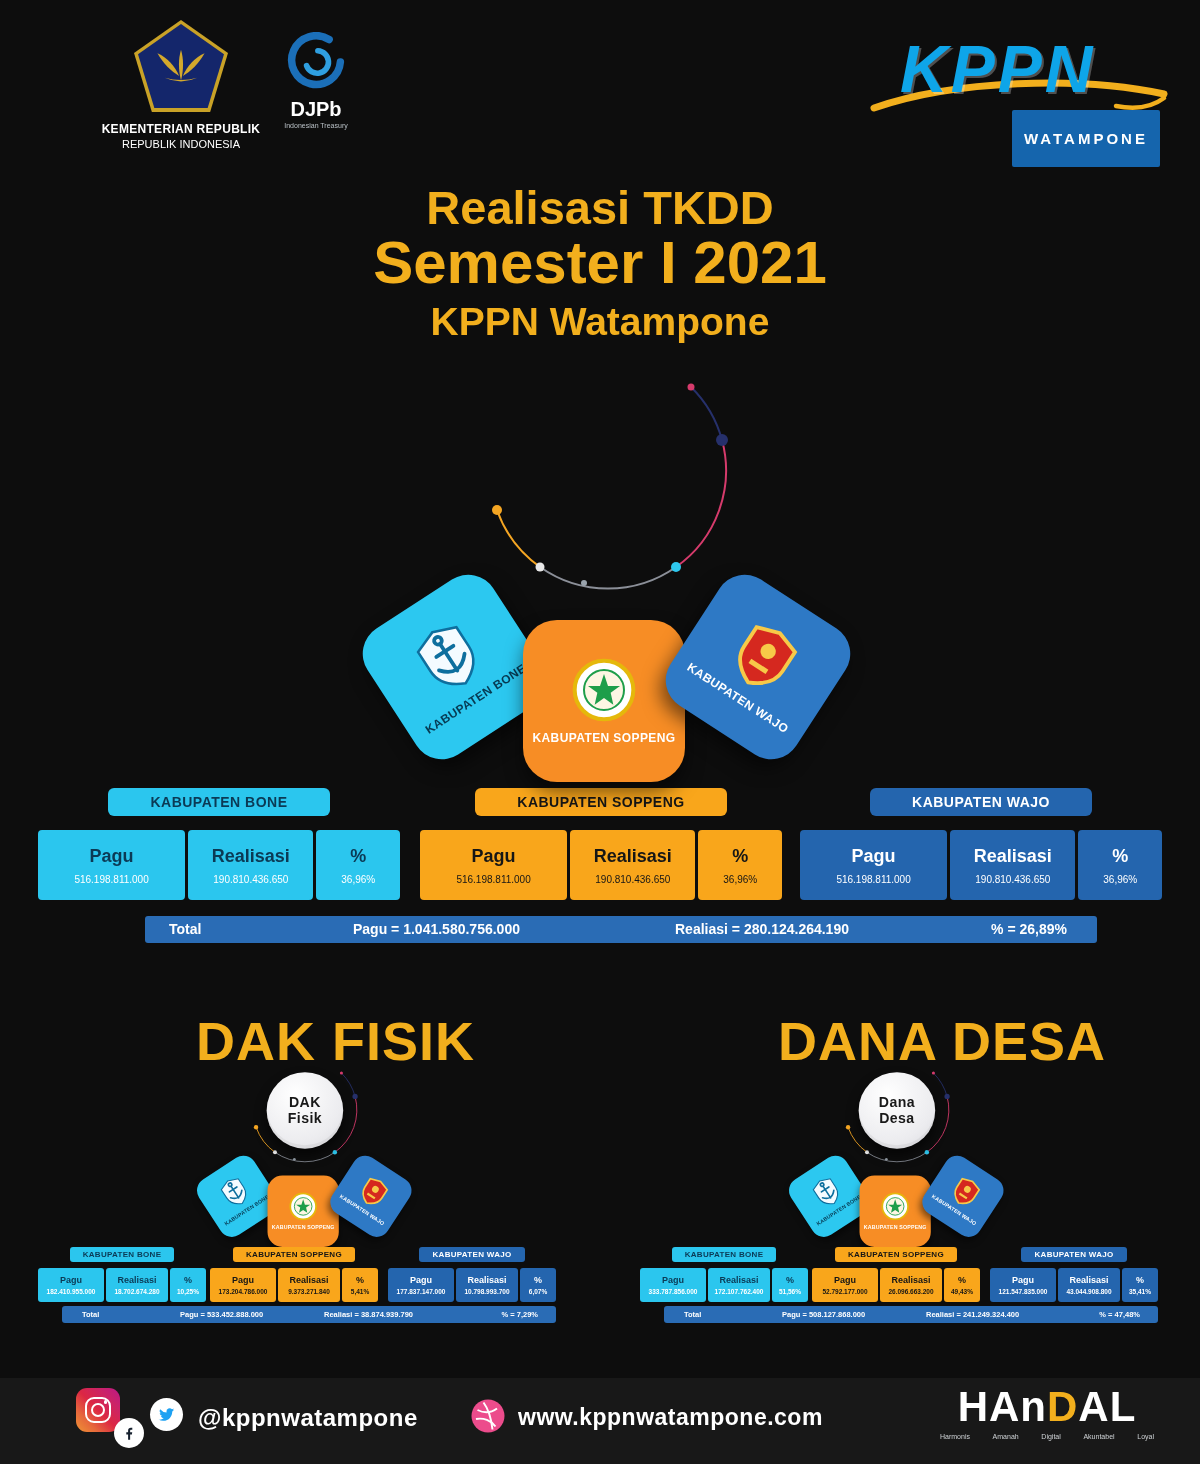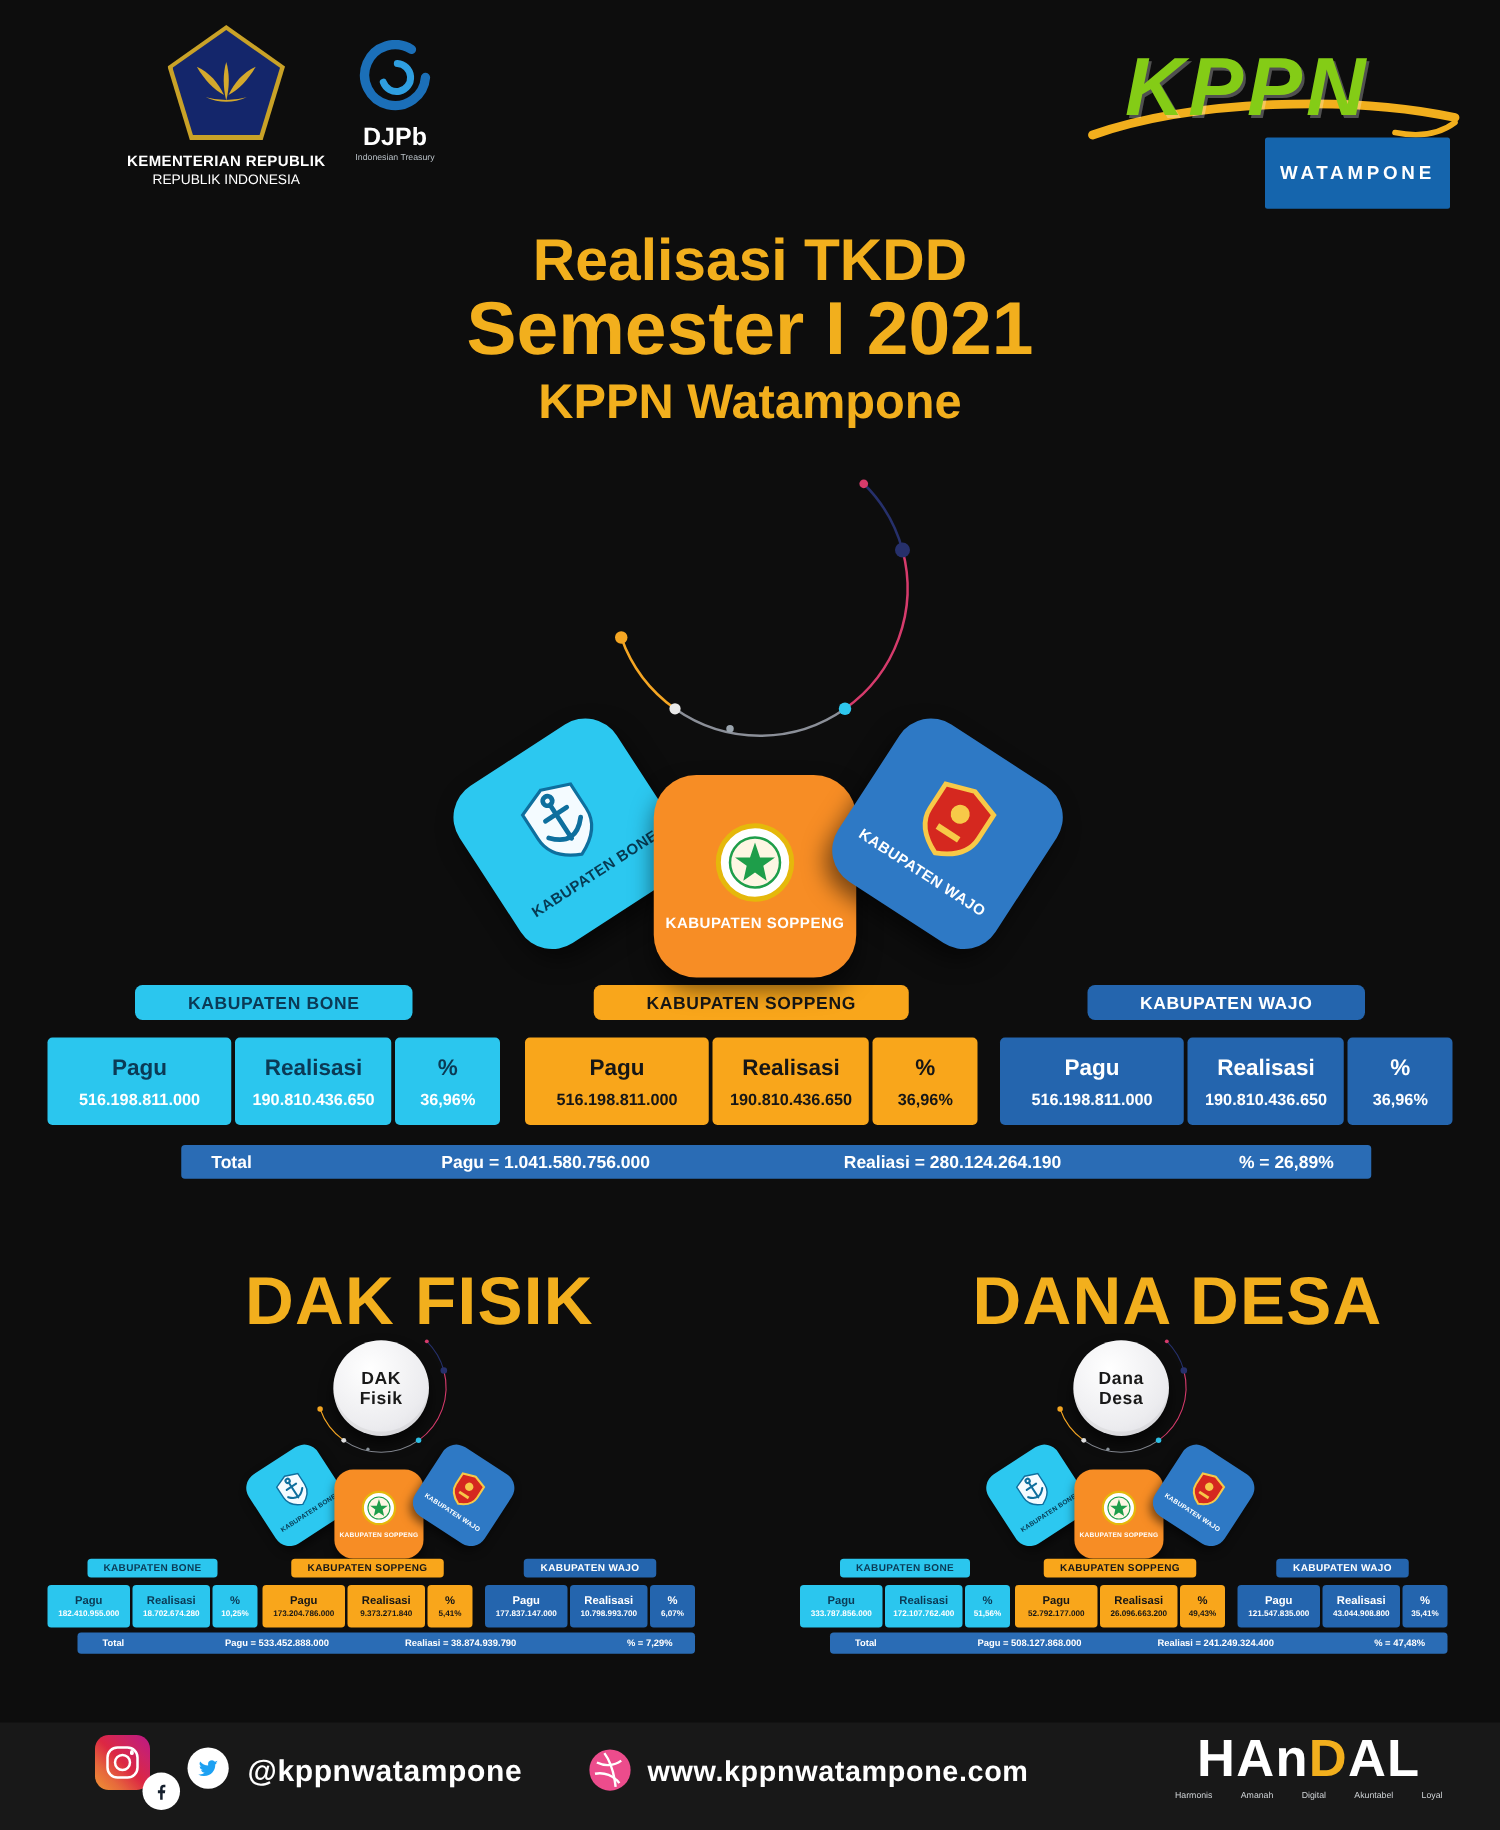--- a/index.html
+++ b/index.html
@@ -9,21 +9,21 @@
   
   .kemenkeu{position:absolute;left:96px;top:20px;width:170px;text-align:center;}
   .pent-outer{width:94px;height:92px;margin:0 auto;background:#C9A227;clip-path:polygon(50% 0%,100% 36%,81% 100%,19% 100%,0% 36%);display:flex;align-items:center;justify-content:center;}
   .pent-inner{width:86px;height:84px;background:#14266B;clip-path:polygon(50% 0%,100% 36%,81% 100%,19% 100%,0% 36%);display:flex;align-items:center;justify-content:center;}
   .kemenkeu .l1{font-size:12px;font-weight:700;margin-top:10px;letter-spacing:.3px;}
   .kemenkeu .l2{font-size:11px;font-weight:400;margin-top:2px;}
   .djpb{position:absolute;left:268px;top:32px;width:96px;text-align:center;}
   .djpb .nm{font-size:20px;font-weight:800;margin-top:2px;}
   .djpb .tg{font-size:7px;color:#b9c0c6;margin-top:1px;}
   .kppn{position:absolute;left:872px;top:30px;width:300px;height:114px;}
-  .kppn-word{position:absolute;left:28px;top:6px;font-size:66px;line-height:1;font-weight:900;font-style:italic;color:#84cc16;letter-spacing:3px;text-shadow:2px 2px 0 rgba(255,255,255,.28);z-index:2;}
+  .kppn-word{position:absolute;left:28px;top:6px;font-size:66px;line-height:1;font-weight:900;font-style:italic;color:#0ea5e9;letter-spacing:3px;text-shadow:2px 2px 0 rgba(255,255,255,.28);z-index:2;}
   .kppn-swoosh{position:absolute;left:-4px;top:46px;width:304px;height:44px;z-index:1;}
   .kppn-loc{position:absolute;left:140px;top:80px;background:#1565AD;color:#fff;font-size:15px;font-weight:800;letter-spacing:3px;padding:20px 12px;border-radius:2px;z-index:3;}
 
   
   .ttl{position:absolute;left:0;width:100%;text-align:center;color:#F2AF1D;font-weight:800;}
   .t1{top:180px;font-size:47px;}
   .t2{top:228px;font-size:60px;}
   .t3{top:300px;font-size:39px;}
   .sec-title{position:absolute;top:1010px;font-size:54px;font-weight:800;color:#F2AF1D;letter-spacing:1px;}
 
@@ -53,21 +53,21 @@
   .grp .pill{margin:0 auto;width:max-content;font-weight:800;}
   .rt .pill{padding:6px 42px;border-radius:6px;font-size:14px;letter-spacing:.5px;}
   .mrt .pill{padding:3px 13px;border-radius:3px;font-size:8px;letter-spacing:.3px;}
   .grp .cells{display:flex;justify-content:center;}
   .rt .cells{gap:3px;margin-top:14px;}
   .mrt .cells{gap:2px;margin-top:6px;}
   .cb{display:flex;flex-direction:column;align-items:center;justify-content:center;}
   .rt .cb{height:70px;border-radius:4px;row-gap:7px;}
   .mrt .cb{height:34px;border-radius:3px;row-gap:3px;}
   .rt .ch{font-size:18px;font-weight:800;}
-  .rt .cv{font-size:13px;font-weight:700;}
+  .rt .cv{font-size:10px;font-weight:400;}
   .mrt .ch{font-size:9px;font-weight:800;}
   .mrt .cv{font-size:6.5px;font-weight:700;}
   .rt .c-pagu{width:148px}.rt .c-real{width:126px}.rt .c-pct{width:84px}
   .mrt .c-pagu{width:66px}.mrt .c-real{width:62px}.mrt .c-pct{width:36px}
   .g-bone .pill,.g-bone .cb{background:#2BC6EE;}
   .g-bone .pill,.g-bone .ch{color:#0B3A55;}
   .g-bone .cv{color:#fff;}
   .g-sop .pill,.g-sop .cb{background:#F9A61B;}
   .g-sop .pill,.g-sop .ch,.g-sop .cv{color:#161616;}
   .g-wajo .pill,.g-wajo .cb{background:#2465AE;}

